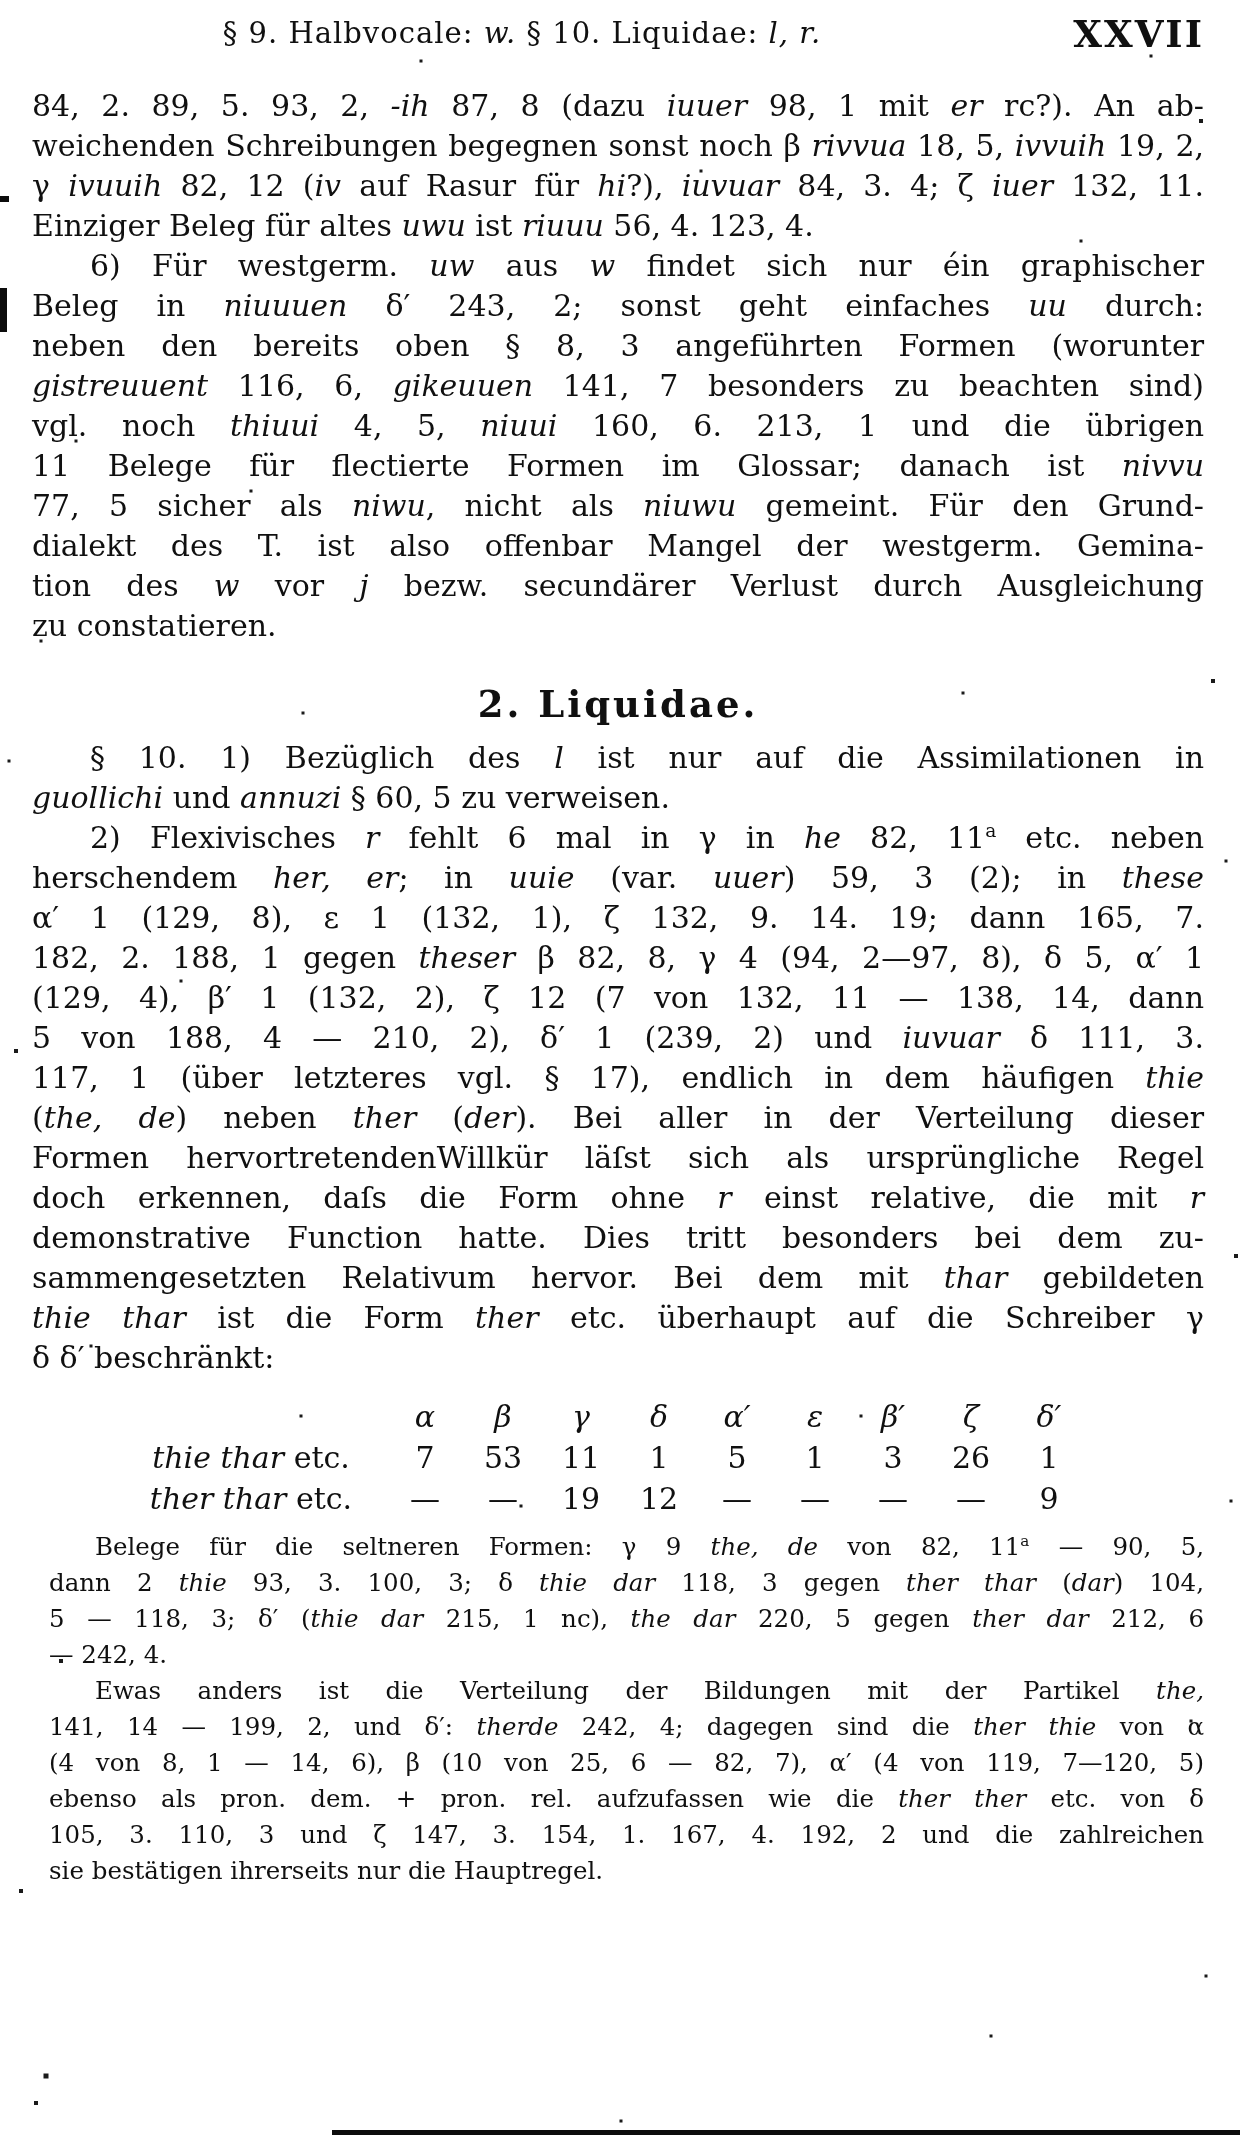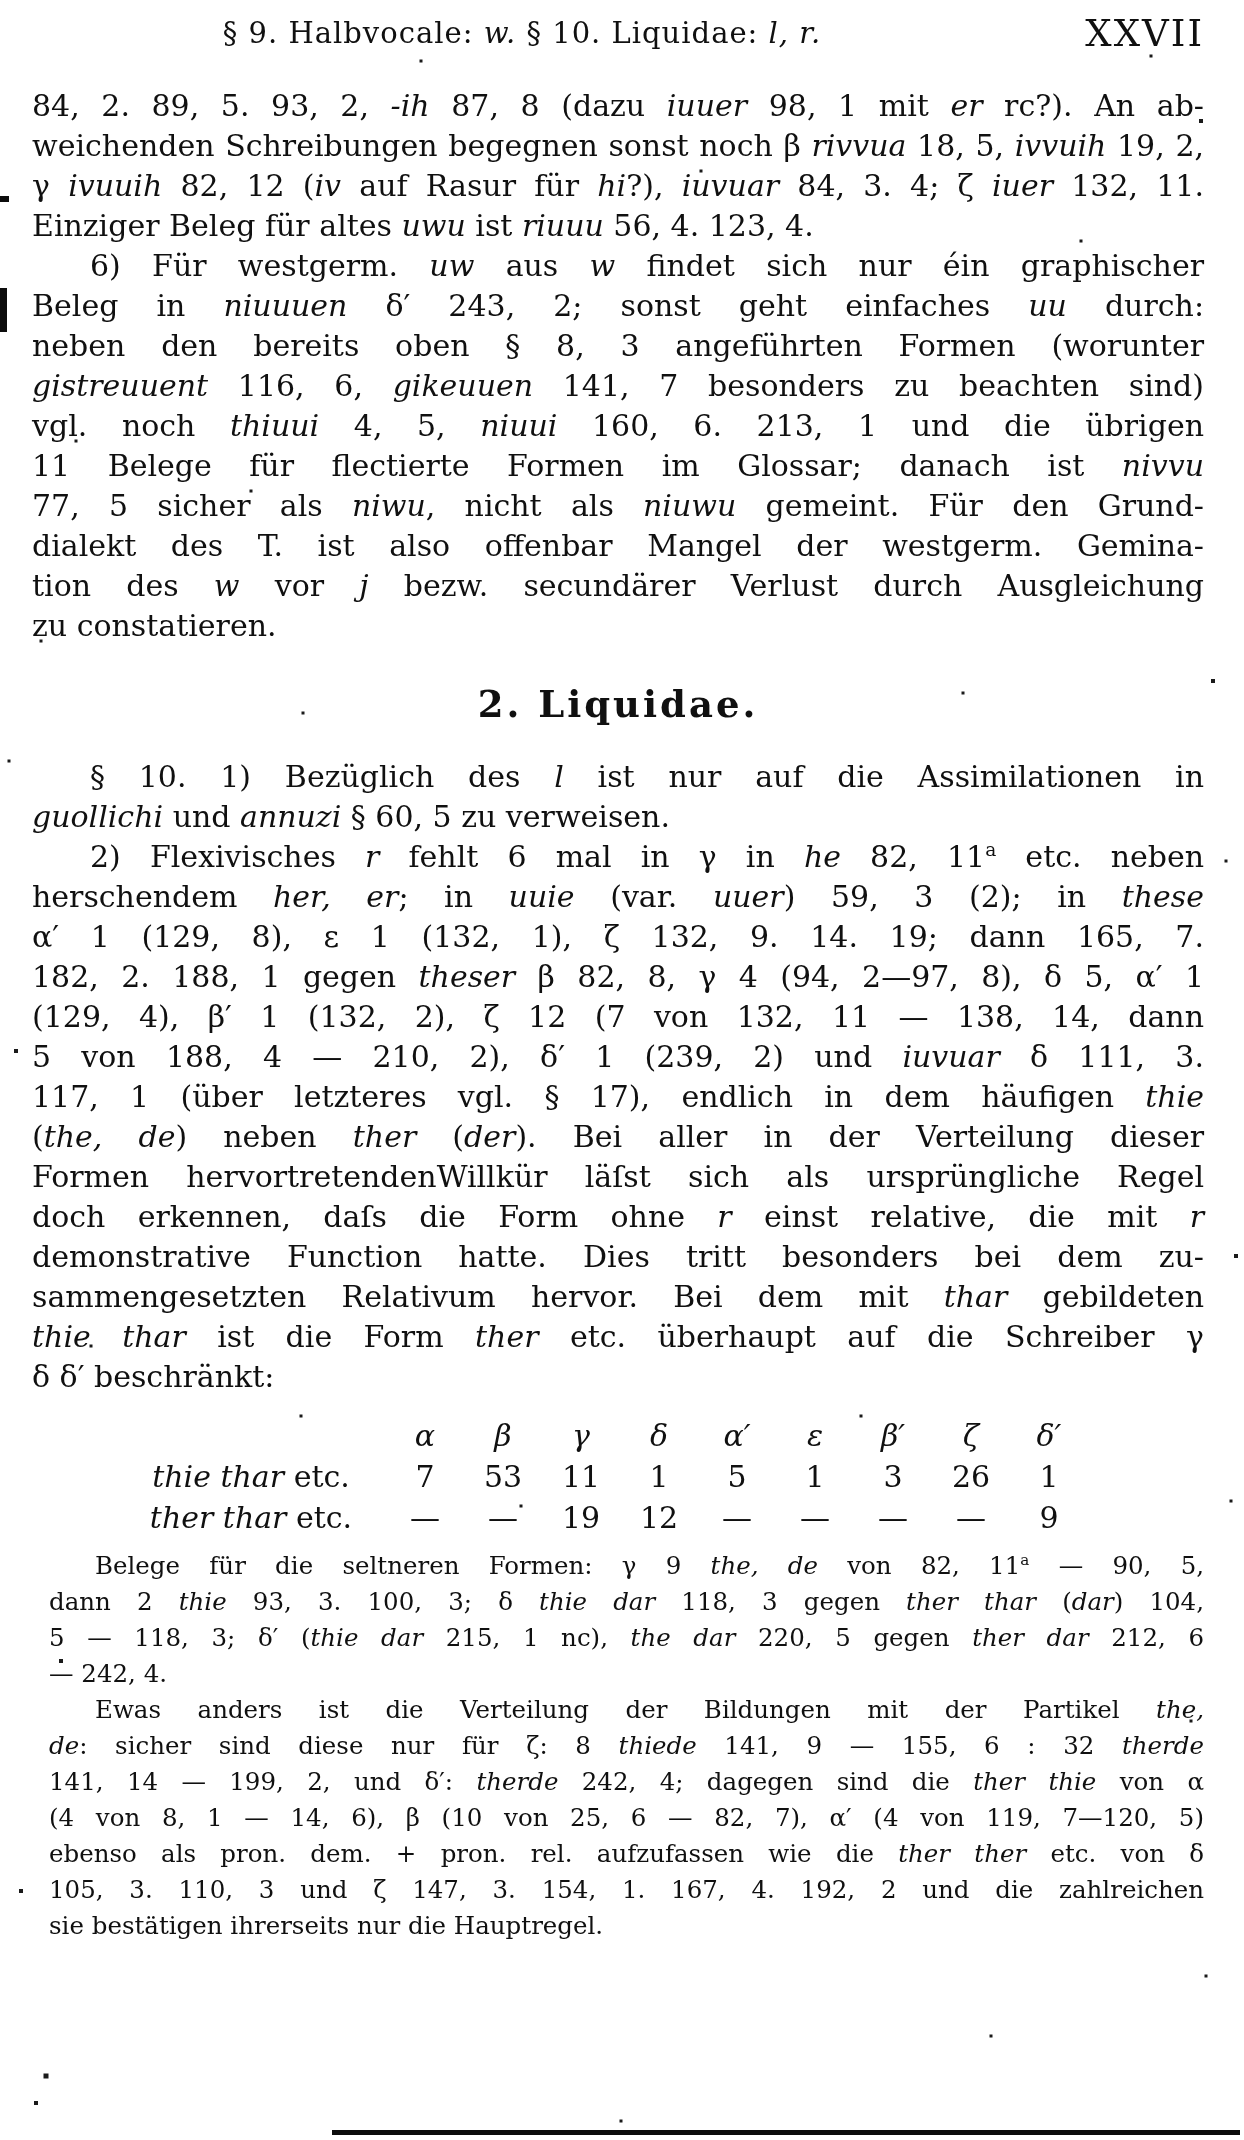--- a/index.html
+++ b/index.html
@@ -26,21 +26,21 @@
     left: 0; right: 190px;
     text-align: center;
     font-size: 29px;
     letter-spacing: 1px;
     white-space: nowrap;
   }
   .page-number {
     position: absolute;
     right: 2px; top: -4px;
     font-size: 37px;
-    font-weight: normal;
+    font-weight: bold;
     letter-spacing: 2px;
   }
   
   .body-text {
     position: absolute;
     top: 86px; left: 32px; right: 36px;
   }
   .para { margin: 0; }
   .para.large { font-size: 30px; line-height: 40px; }
   .para.small { font-size: 24.5px; line-height: 36px; margin-left: 17px; }
@@ -53,21 +53,21 @@
   .line.indent { padding-left: 58px; }
   .para.small .line.indent { padding-left: 46px; }
   i { font-style: italic; }
   sup { font-size: 0.62em; vertical-align: super; line-height: 0; }
   .section-heading {
     text-align: center;
     font-size: 37px;
     font-weight: bold;
     letter-spacing: 3px;
     margin-top: 36px;
-    margin-bottom: 31px;
+    margin-bottom: 12px;
     line-height: 44px;
   }
   
   .freq-table {
     margin: 18px 0 10px 84px;
     border-collapse: collapse;
     font-size: 30px;
     line-height: 41px;
   }
   .freq-table td, .freq-table th {
@@ -201,21 +201,20 @@
         </tbody>
       </table>
       <div class="para small">
         <div class="line indent">Belege für die seltneren Formen: γ 9 <i>the, de</i> von 82, 11<sup>a</sup> — 90, 5,</div>
         <div class="line">dann 2 <i>thie</i> 93, 3. 100, 3; δ <i>thie dar</i> 118, 3 gegen <i>ther thar</i> (<i>dar</i>) 104,</div>
         <div class="line">5 — 118, 3; δ′ (<i>thie dar</i> 215, 1 nc), <i>the dar</i> 220, 5 gegen <i>ther dar</i> 212, 6</div>
         <div class="line pend">— 242, 4.</div>
       </div>
       <div class="para small">
         <div class="line indent">Ewas anders ist die Verteilung der Bildungen mit der Partikel <i>the,</i></div>
-        <div class="line"><i>de</i>: sicher sind diese nur für ζ:  8 <i>thiede</i> 141, 9 — 155, 6 : 32 <i>therde</i></div>
         <div class="line">141, 14 — 199, 2, und δ′: <i>therde</i> 242, 4;  dagegen sind die <i>ther thie</i> von α</div>
         <div class="line">(4 von 8, 1 — 14, 6),  β (10 von 25, 6 — 82, 7),  α′ (4 von 119, 7—120, 5)</div>
         <div class="line">ebenso als pron. dem. + pron. rel. aufzufassen wie die <i>ther ther</i> etc. von δ</div>
         <div class="line">105, 3. 110, 3 und ζ 147, 3.  154, 1.  167, 4.  192, 2 und die zahlreichen</div>
         <div class="line pend">sie bestätigen ihrerseits nur die Hauptregel.</div>
       </div>
     </div>
 
   <div class="artifact bar"></div>
   <div class="artifact margin-mark"></div>

